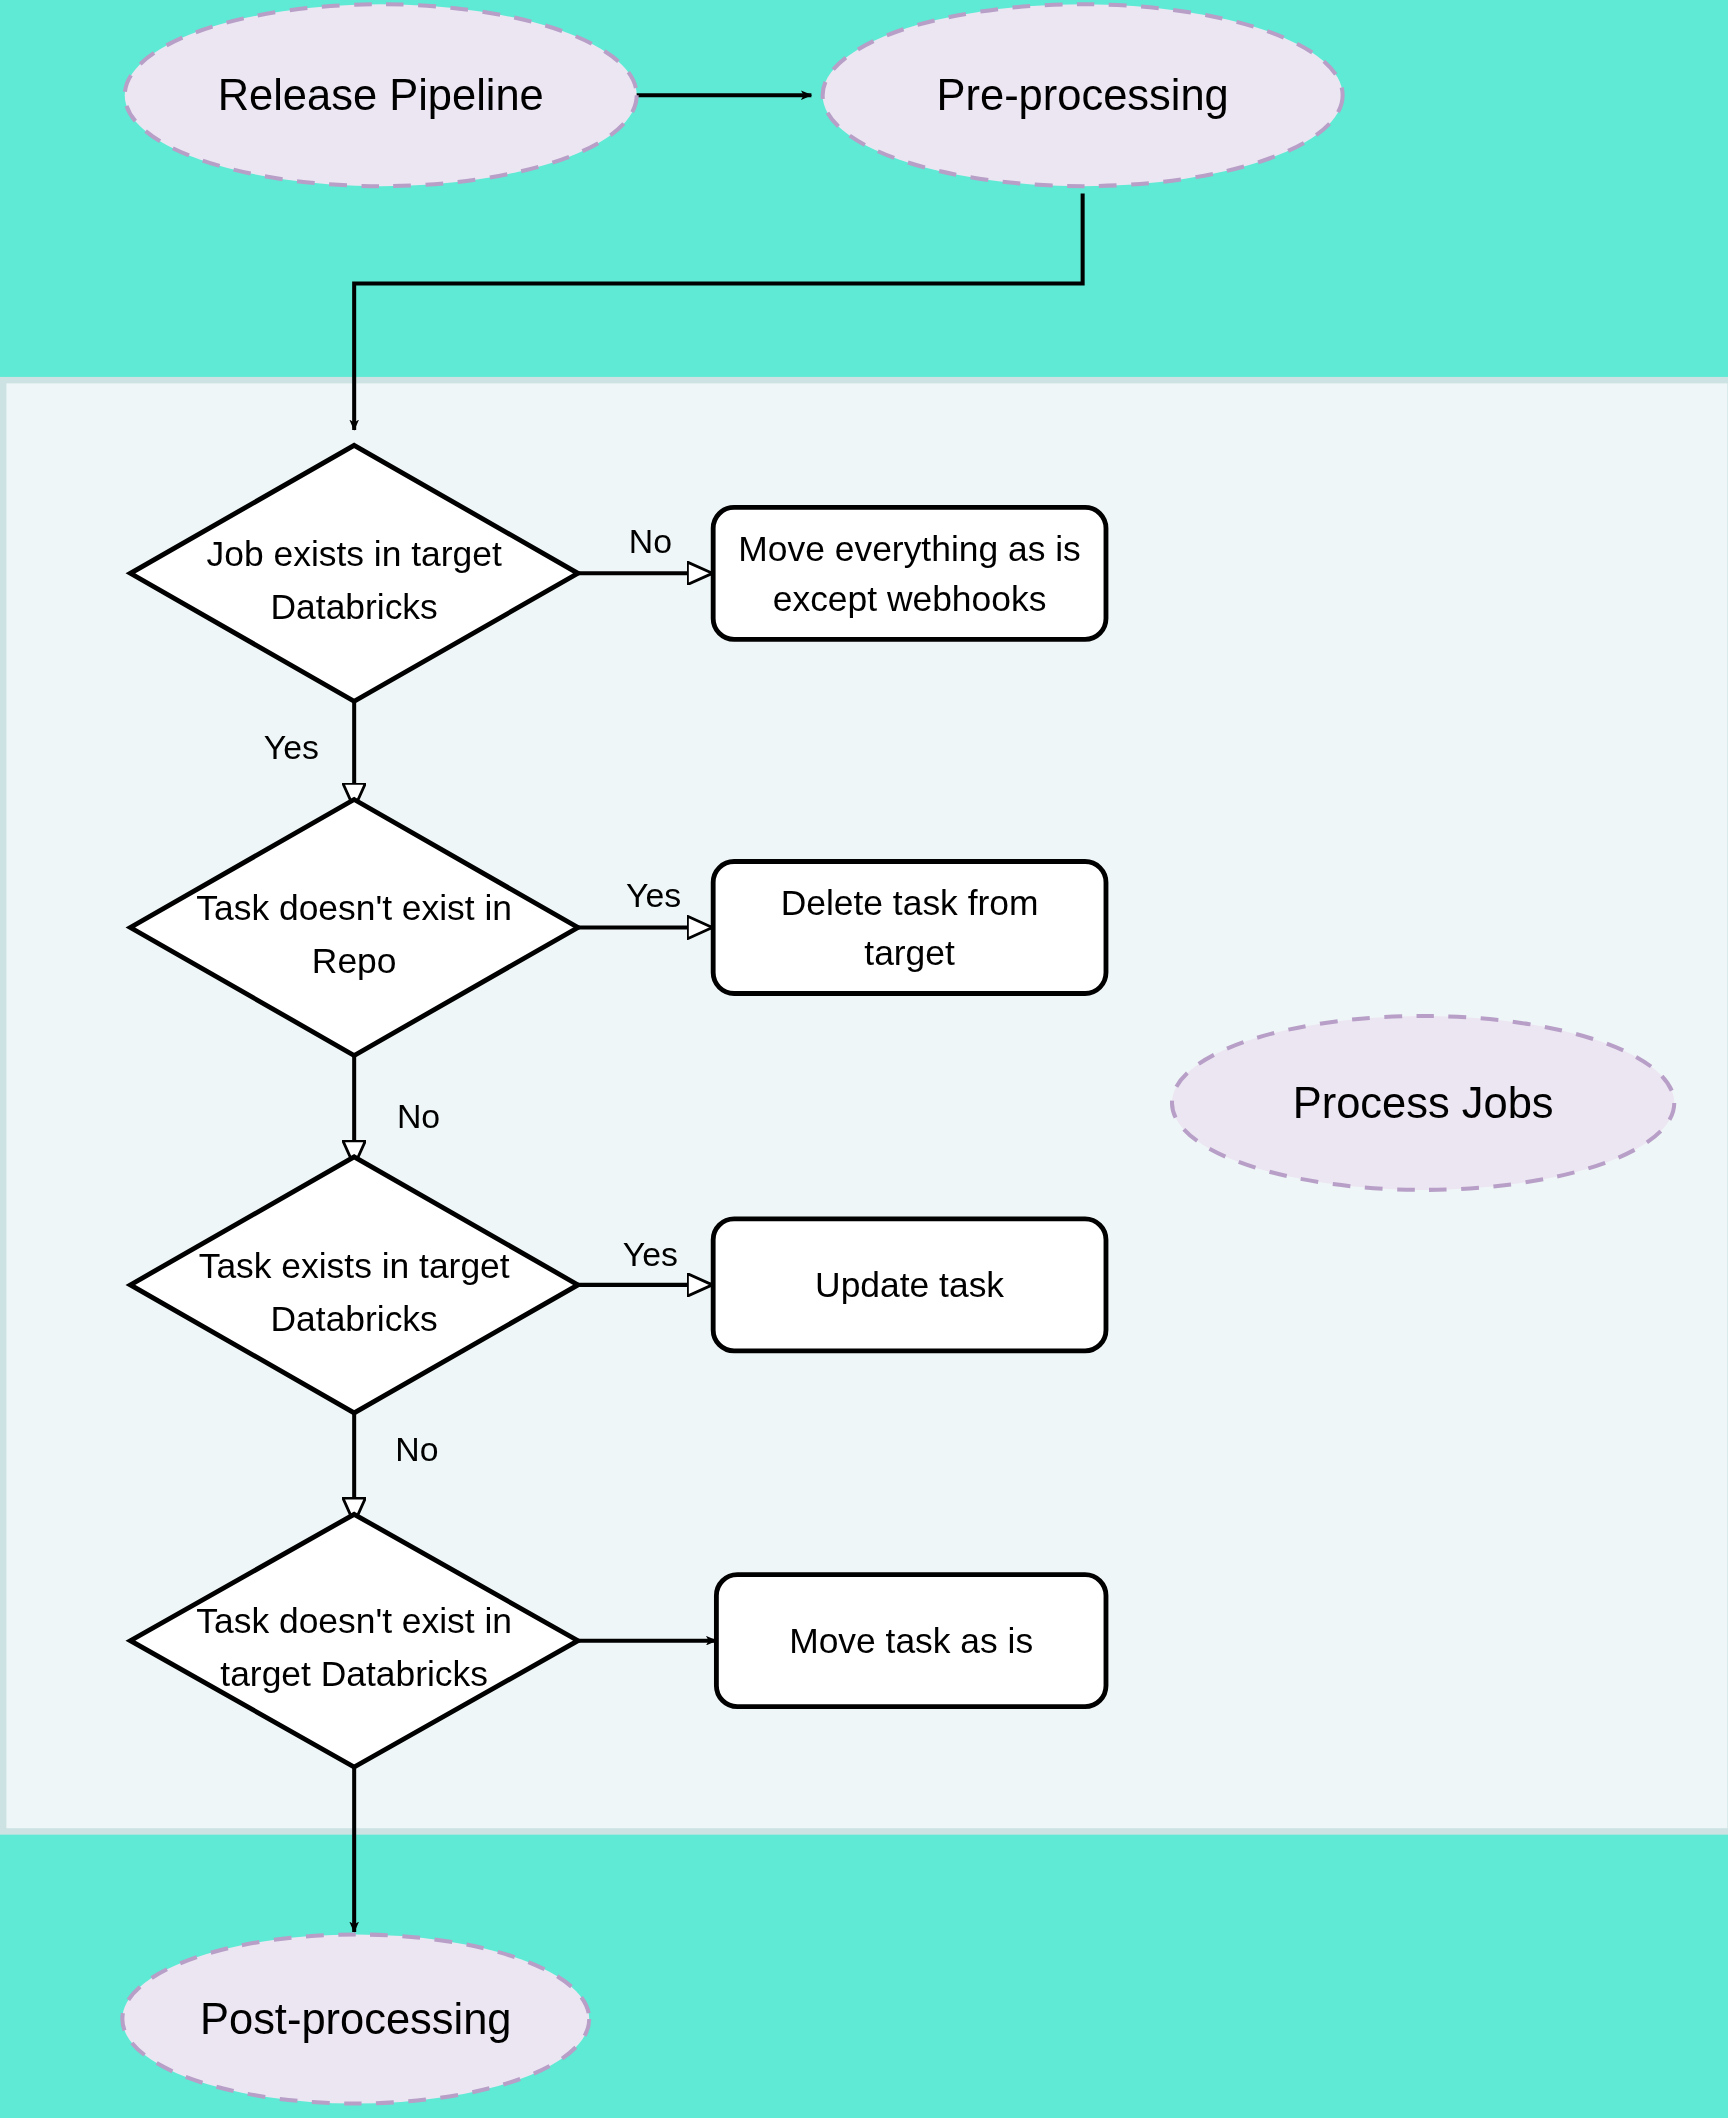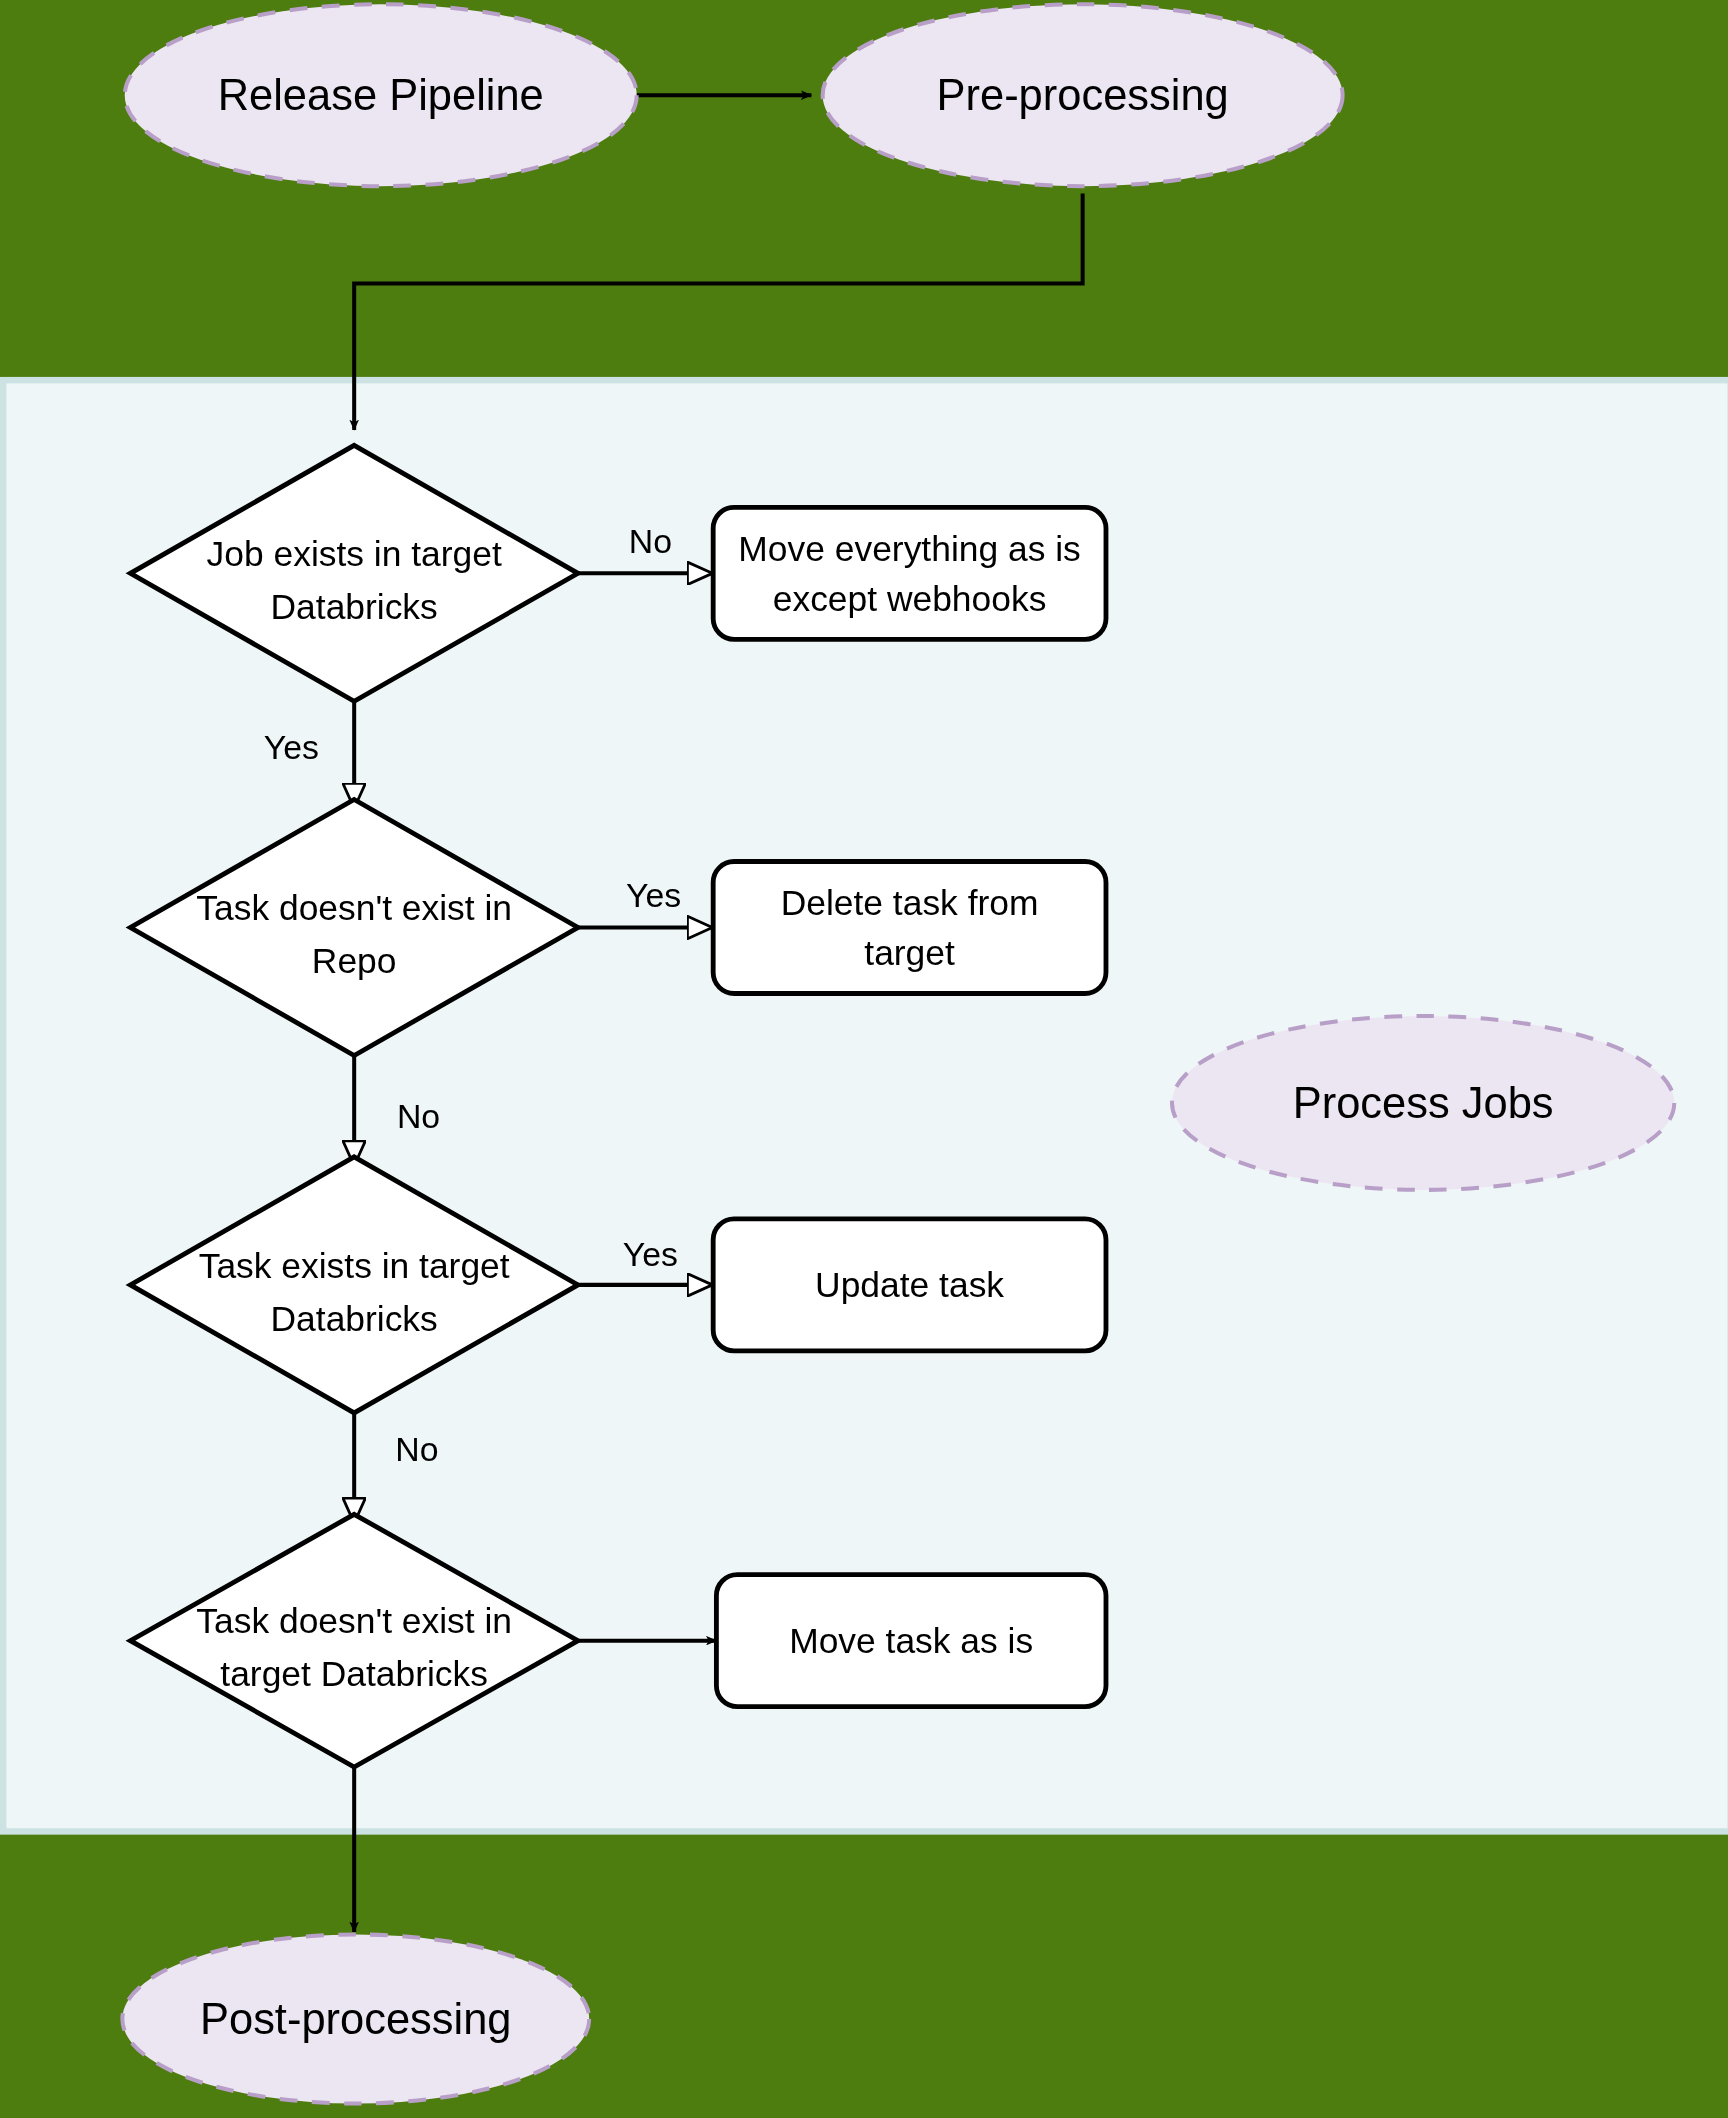--- a/index.html
+++ b/index.html
@@ -7,21 +7,21 @@
     padding: 0;
     background: #ffffff;
   }
   body {
     font-family: "Liberation Sans", sans-serif;
   }
   #canvas {
     position: relative;
     width: 1729px;
     height: 2119px;
-    background: #4d7c0f;
+    background: #5eead4;
     overflow: hidden;
   }
   #canvas svg {
     position: absolute;
     top: 0;
     left: 0;
   }
 </style>
 </head>
 <body>

